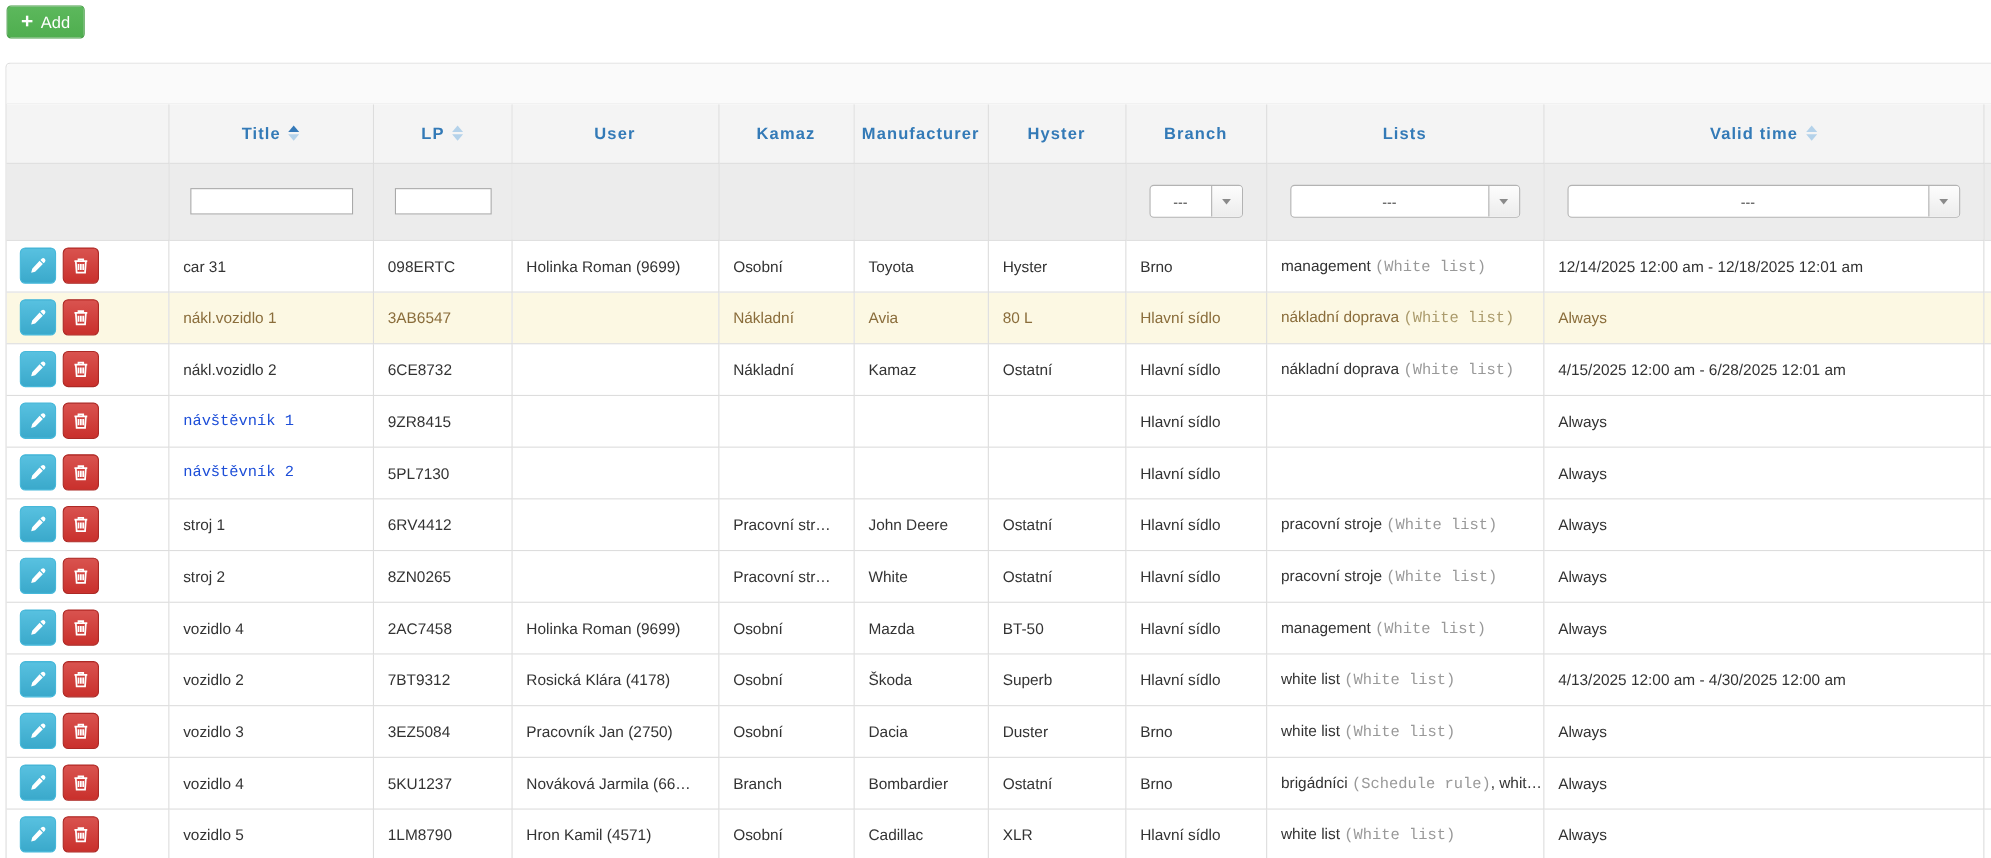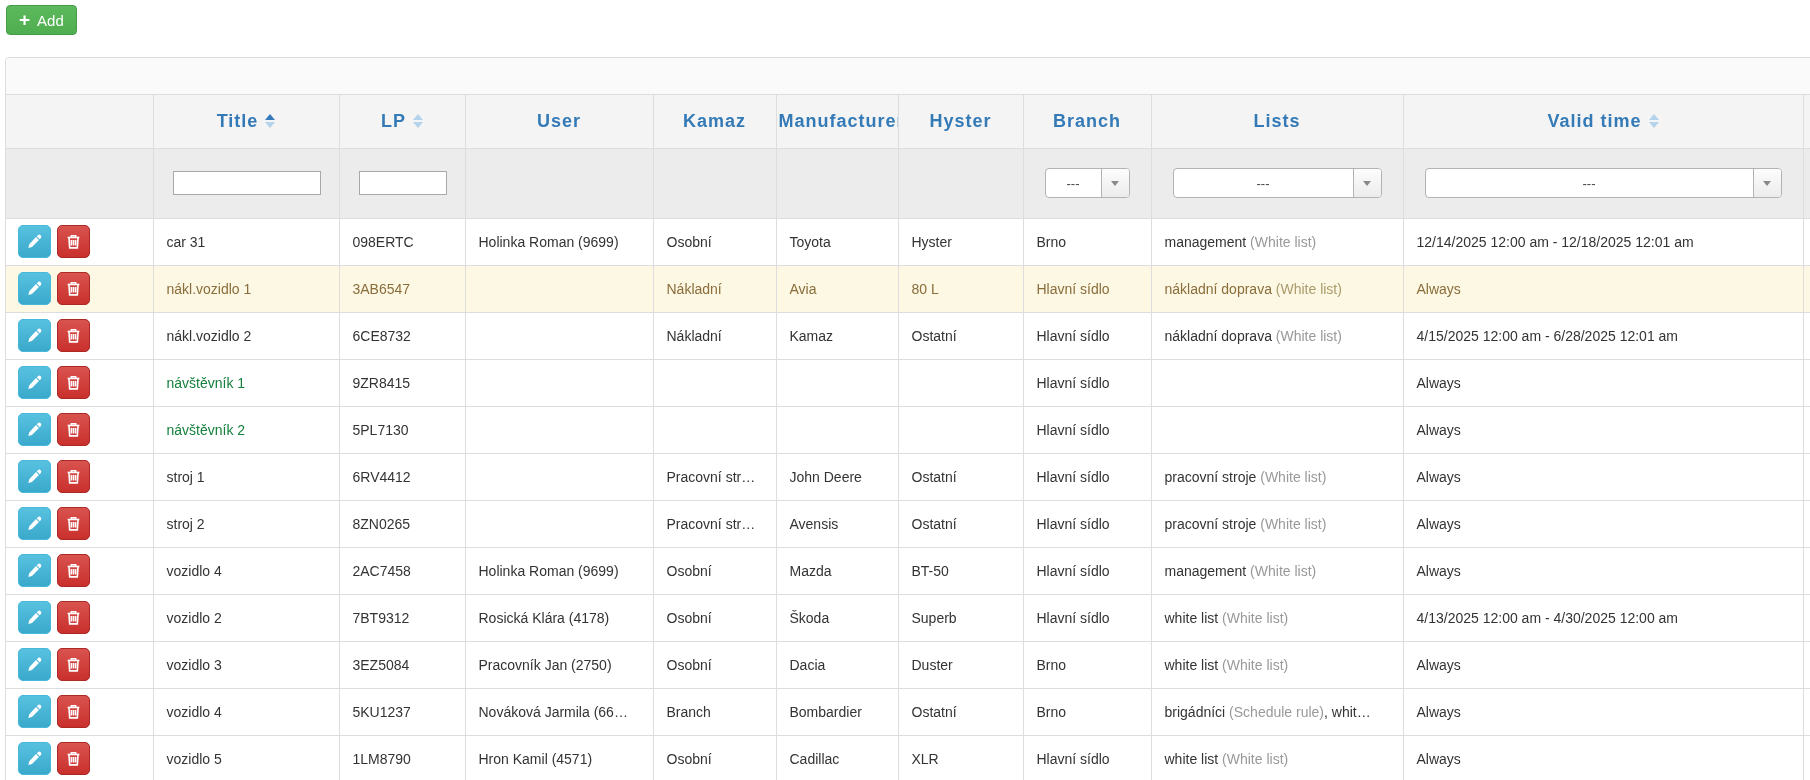--- a/index.html
+++ b/index.html
@@ -22,30 +22,30 @@
   }
   .panel-heading{height:37px;background:#fafafa;border-bottom:1px solid #ddd;border-radius:4px 4px 0 0;box-sizing:border-box;}
   table{width:100%;border-collapse:collapse;table-layout:fixed;font-size:14px;}
   col.c-actions{width:147px;} col.c-title{width:186px;} col.c-lp{width:126px;}
   col.c-user{width:188px;} col.c-kind{width:123px;} col.c-manu{width:122px;}
   col.c-model{width:125px;} col.c-branch{width:128px;} col.c-lists{width:252px;}
   col.c-valid{width:400px;} col.c-sliver{width:auto;}
   th,td{border-right:1px solid #ddd;border-bottom:1px solid #ddd;white-space:nowrap;overflow:hidden;box-sizing:border-box;}
   th:last-child,td:last-child{border-right:none;}
   thead tr.head-row th{
-    height:53px;background:#f4f4f4;color:#337ab7;font-size:18px;font-weight:700;
+    height:53px;background:#f4f4f4;color:#337ab7;font-size:15px;font-weight:700;
     letter-spacing:1px;text-align:center;padding:0 2px;
   }
   thead tr.filter-row td{height:70px;background:#ececec;vertical-align:middle;}
   tbody td{height:47px;padding:0 0 0 13px;background:#fff;vertical-align:middle;}
   tbody td.col-actions{padding-left:12px;}
   tr.hl td{background:#fcf8e3;color:#8a6d3b;}
   tr.hl td .muted{color:#ab9b6c;}
-  .muted{color:#999;}
-  td.muted{color:#15803d;}
+  .muted{color:#999;font-family:Liberation Mono, monospace;}
+  td.muted{color:#1d4ed8;}
   
   .sort{display:inline-block;vertical-align:middle;margin-left:7px;position:relative;top:-1px;}
   .tri{display:block;width:0;height:0;border-left:5px solid transparent;border-right:5px solid transparent;}
   .tri.up{border-bottom:6px solid #b4d2ea;margin-bottom:2px;}
   .tri.down{border-top:6px solid #b4d2ea;}
   .tri.up.active{border-bottom-color:#3579b8;}
   
   .f-input{height:24px;border:1px solid #a9a9a9;background:#fff;margin-left:18px;box-sizing:border-box;font-family:inherit;font-size:13px;padding:0 4px;}
   .f-input.w-title{width:148px;}
   .f-input.w-lp{width:88px;}
@@ -332,21 +332,21 @@
                   <path d="M6 4.2V2.6h4v1.6"></path>
                   <path d="M3.7 4.2l.7 9.8h7.2l.7-9.8"></path>
                   <path d="M6 6.6v5.2M8 6.6v5.2M10 6.6v5.2"></path>
                 </svg>
               </span>
             </button></td>
           <td class="">stroj 2</td>
           <td>8ZN0265</td>
           <td></td>
           <td>Pracovní str…</td>
-          <td>Avensis</td>
+          <td>White</td>
           <td>Ostatní</td>
           <td>Hlavní sídlo</td>
           <td><span class="">pracovní stroje </span><span class="muted">(White list)</span></td>
           <td>Always</td>
           <td></td>
         </tr>
         <tr>
           <td class="col-actions"><button class="btn-edit">
               <span>
                 <svg viewBox="0 0 16 16" width="17" height="17">

